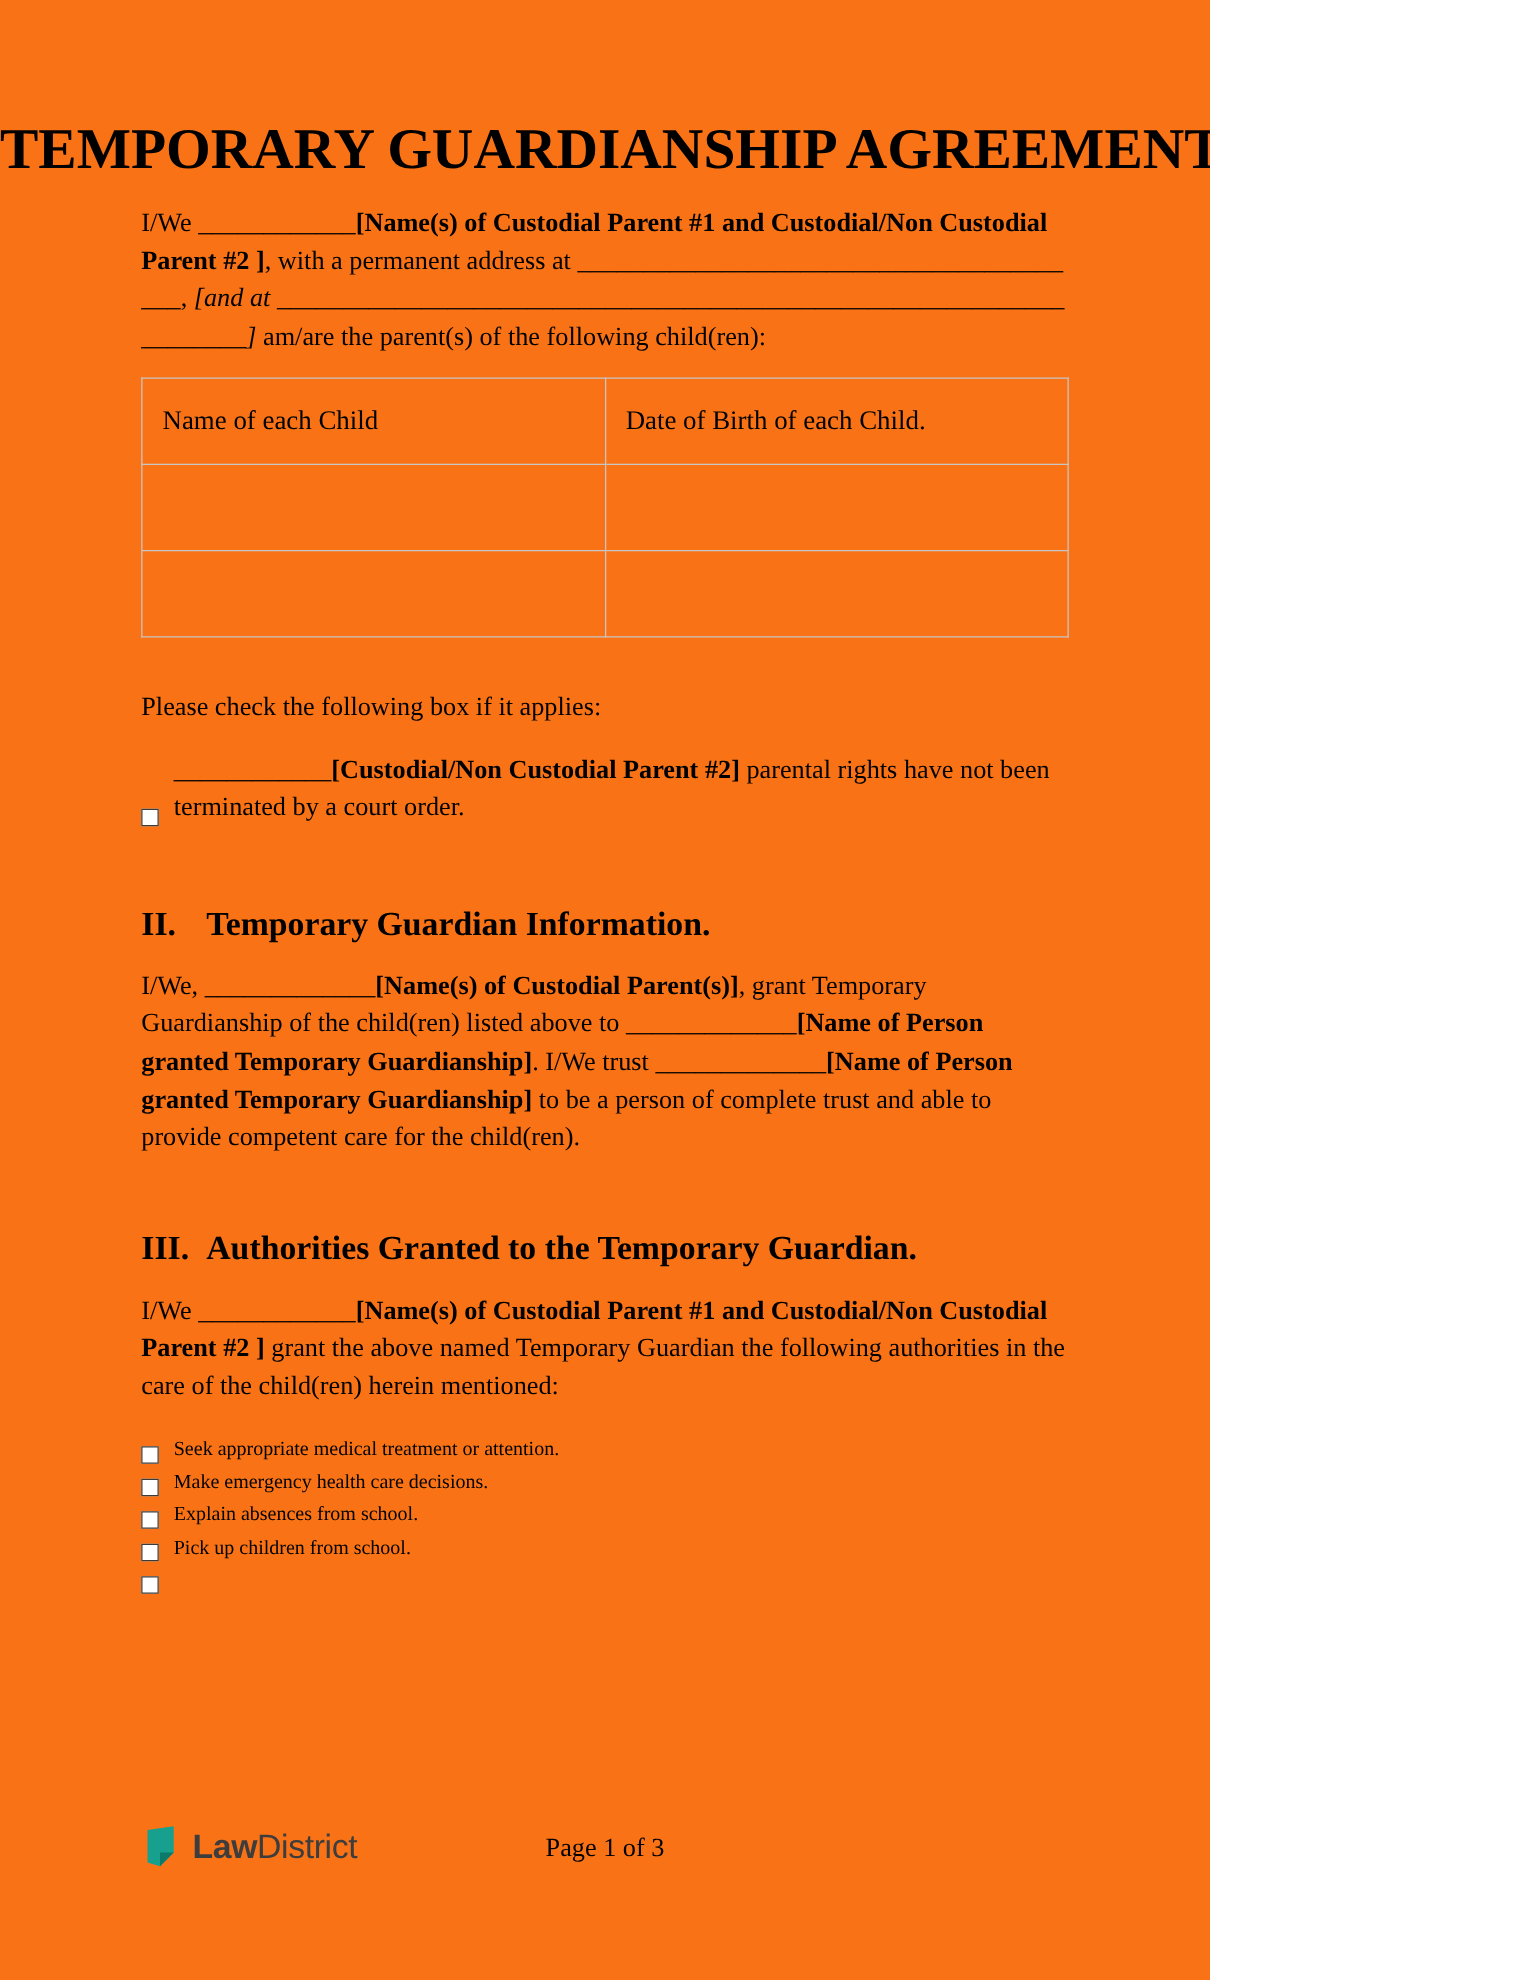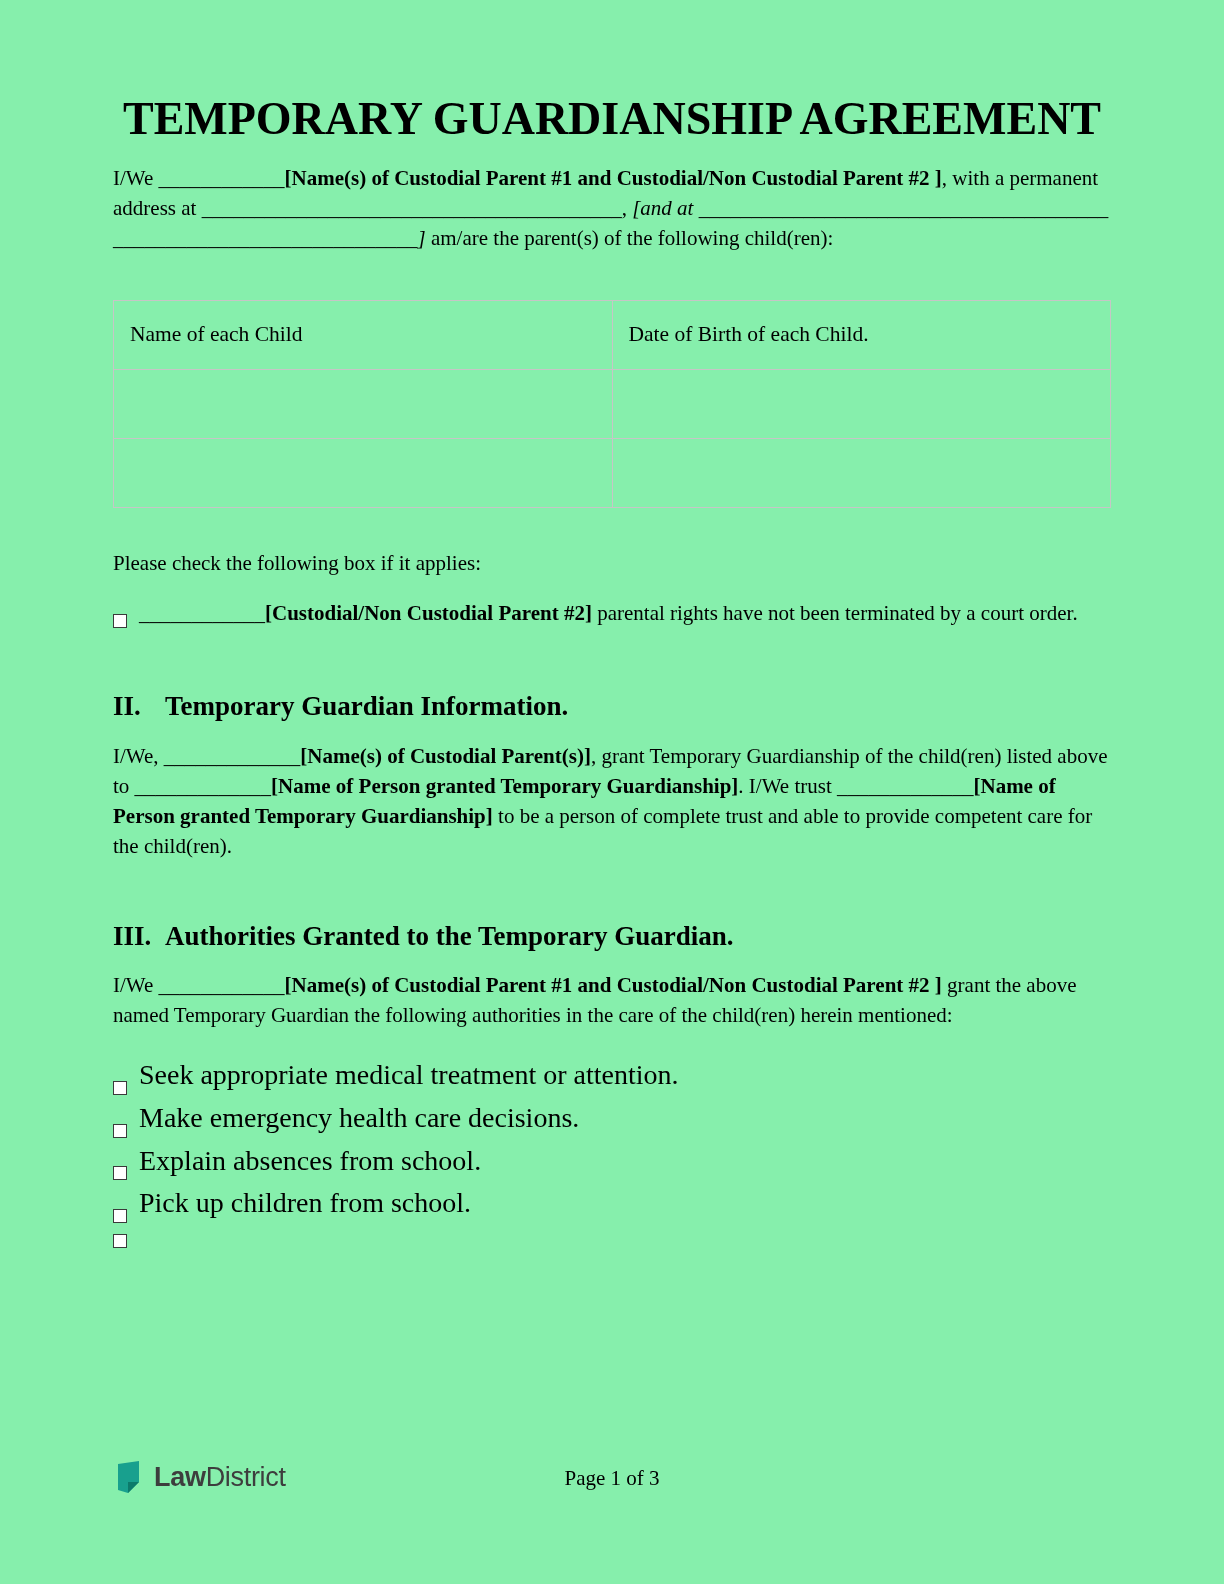--- a/index.html
+++ b/index.html
@@ -1,20 +1,20 @@
 <!DOCTYPE html>
 <html><head>
 <meta charset="utf-8">
 <style>
   html,body{margin:0;padding:0;background:#ffffff;}
   .page{
     position:relative;
-    width:1224px;
+    width:968px;
     height:1584px;
-    background:#86efac;
+    background:#f97316;
     overflow:hidden;
     font-family:"Liberation Serif","DejaVu Serif",serif;
     color:#000;
   }
   .content{padding:0 113px;}
   .doc-title{
     margin:92px 0 0 0;
     text-align:center;
     font-size:46px;
     font-weight:700;
@@ -35,21 +35,21 @@
     margin:18px 0 0 0;
     font-size:21px;
     line-height:1.44;
   }
   .seg-bold{font-weight:700;}
   .seg-italic{font-style:italic;}
   .seg-blank{word-break:break-all;line-break:anywhere;}
   table.child-table{
     width:100%;
     border-collapse:collapse;
-    margin-top:46px;
+    margin-top:18px;
     font-size:21.5px;
   }
   table.child-table td{
     border:1px solid #c6c6c6;
     height:56px;
     padding:6px 16px;
     vertical-align:middle;
   }
   .check-prompt{margin-top:40px;}
   .checkbox-row{
@@ -63,22 +63,22 @@
     flex:0 0 auto;
     width:12px;
     height:12px;
     border:1.5px solid #3a3a3a;
     margin:8px 12px 0 0;
     background:#fff;
   }
   .auth-list{margin-top:26px;}
   .auth-item{
     display:flex;
-    align-items:flex-end;
-    font-size:28px;
+    align-items:center;
+    font-size:16px;
     line-height:1.38;
     margin-top:4px;
     font-family:Liberation Serif, serif;
   }
   .auth-item .checkbox{margin-top:7px;}
   .footer{
     position:absolute;
     left:0;right:0;
     bottom:84px;
     height:40px;

